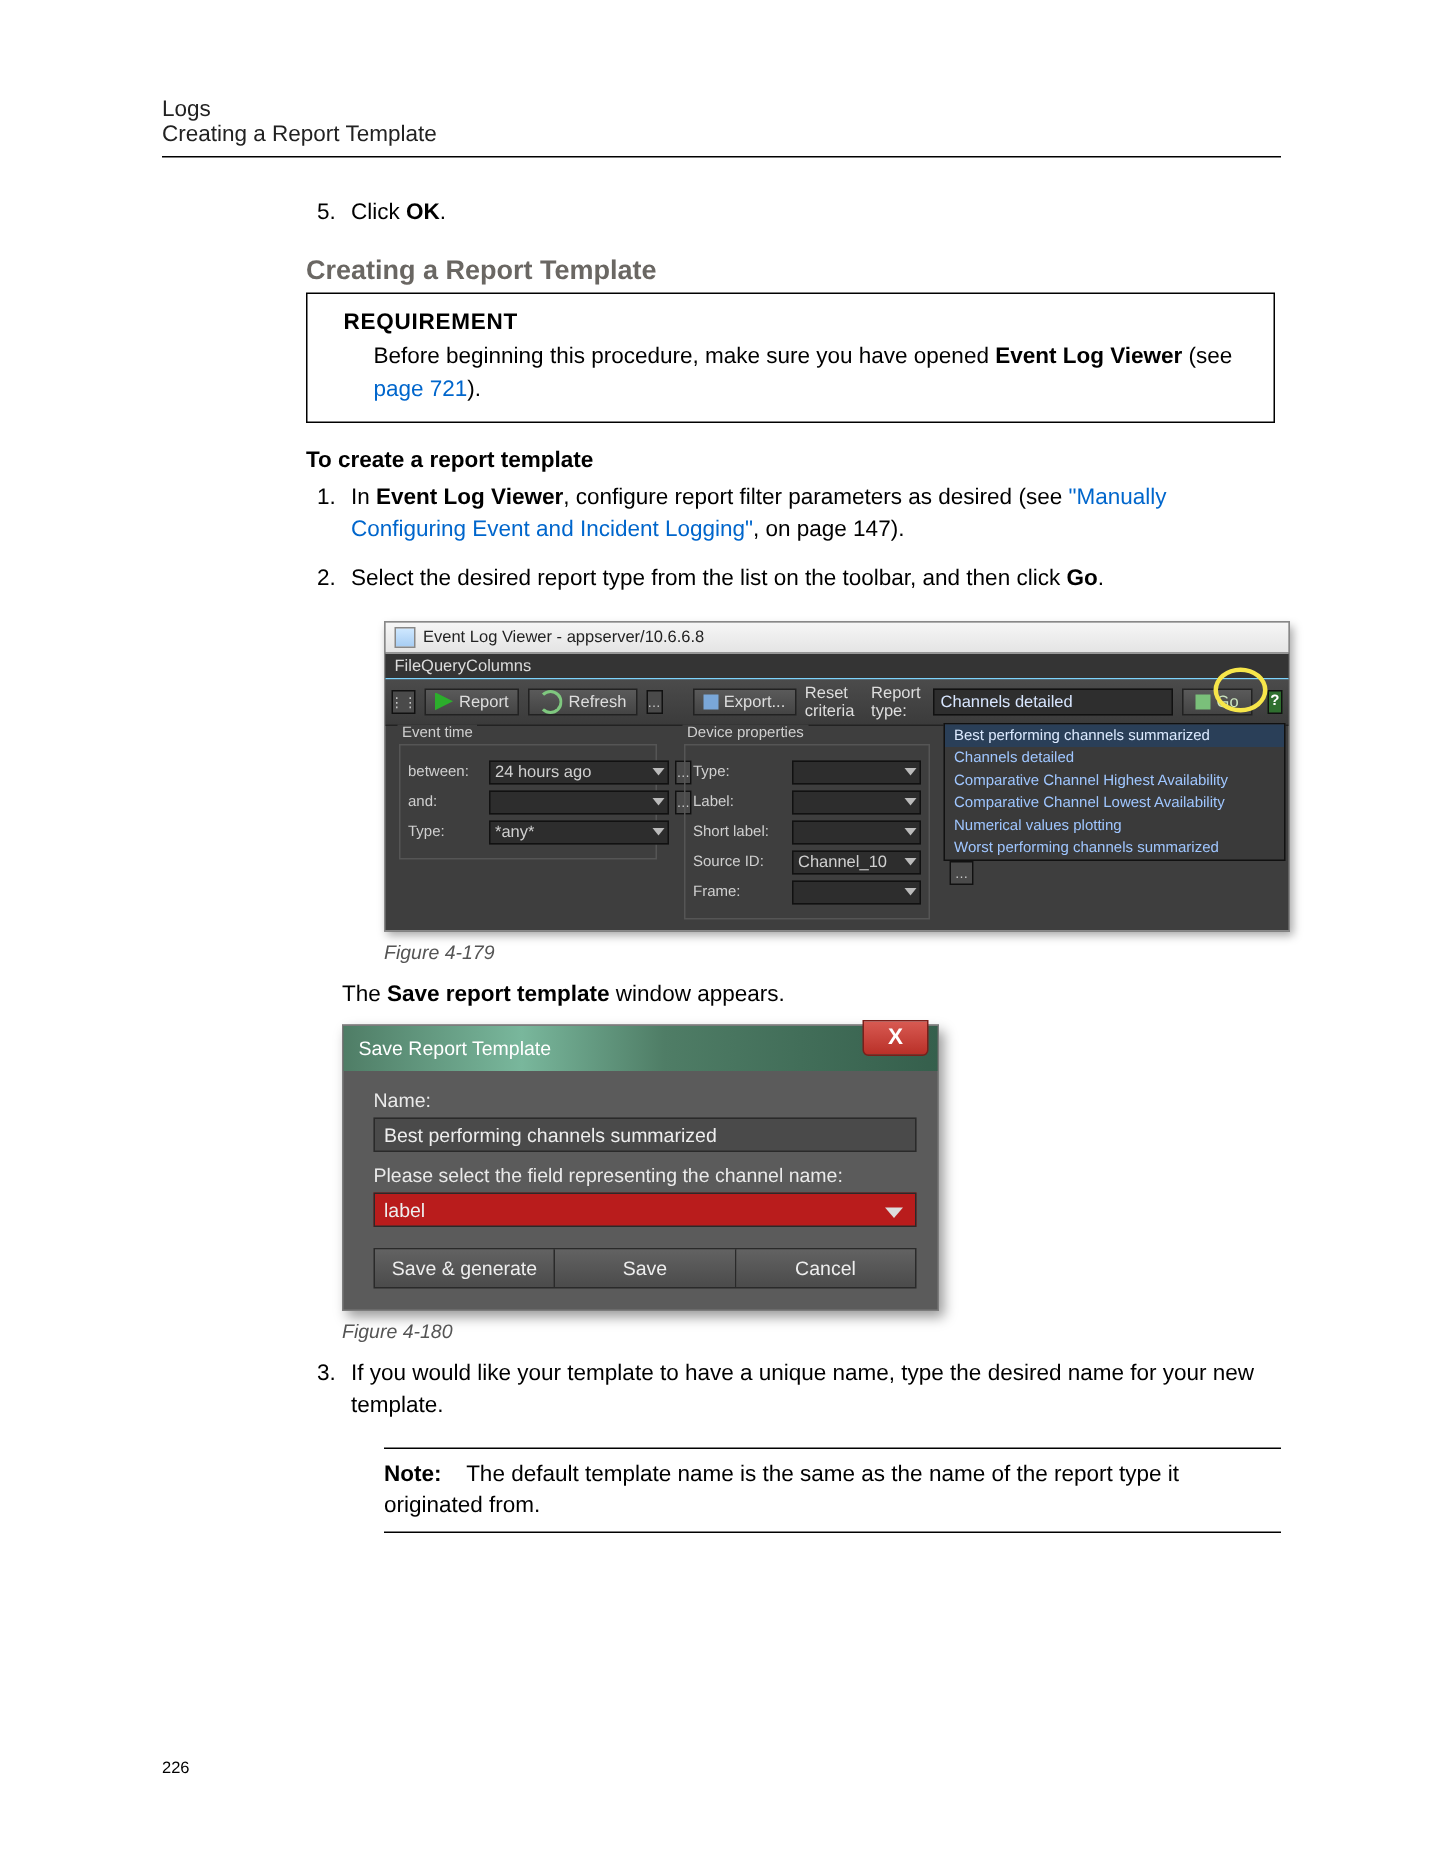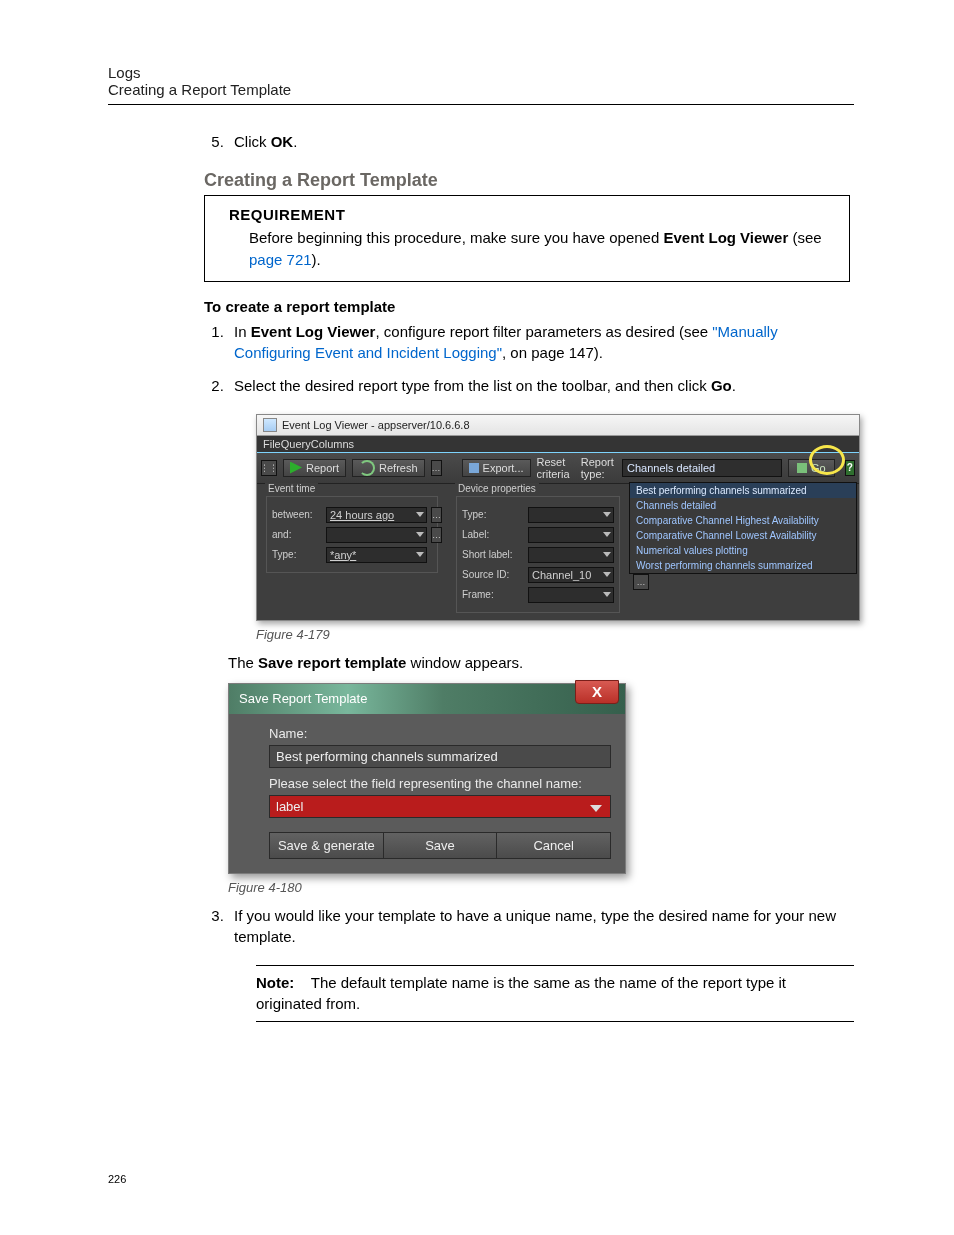--- a/index.html
+++ b/index.html
@@ -110,21 +110,21 @@
   .elv-row label.wide { min-width: 62px; }
   .dd {
     background: #2d2d2d; border: 1px solid #111; color: #d0d0d0; height: 16px;
     display: inline-flex; align-items: center; padding: 0 3px; position: relative; flex: 1;
   }
   .dd::after {
     content: ""; position: absolute; right: 2px; top: 4px; width: 0; height: 0;
     border-left: 4px solid transparent; border-right: 4px solid transparent;
     border-top: 5px solid #bbb;
   }
-  .dd.small { width: 101px; flex: none; text-decoration: underline; }
+  .dd.small { width: 120px; flex: none; }
   .sqbtn {
     width: 16px; height: 16px; background: #4a4a4a; border: 1px solid #111;
     display: inline-flex; align-items: center; justify-content: center; color: #ccc; font-size: 9px;
   }
   .elv-et { width: 190px; }
   .elv-dp { width: 182px; }
   .elv-dropdown-list {
     position: absolute; top: -2px; left: 0; width: 228px; background: #3a3a3a;
     border: 1px solid #111; z-index: 5;
   }
@@ -149,21 +149,21 @@
     background: linear-gradient(90deg,#4f7d66 0%, #79b79c 30%, #4f7d66 54%, #355f4c 100%);
     padding: 4px 0 4px 10px; display: flex; align-items: center; position: relative; color: #fff;
     height: 30px;
   }
   .srt-close {
     position: absolute; right: 6px; top: -4px; width: 44px; height: 24px;
     background: linear-gradient(#d85a52,#b93028); border: 1px solid #7a1f1a;
     border-radius: 0 0 4px 4px; color: #fff; font-weight: bold; font-size: 15px;
     display: flex; align-items: center; justify-content: center;
   }
-  .srt-body { padding: 12px 14px 14px 6px; margin-left: 34px; }
+  .srt-body { padding: 12px 14px 14px 20px; }
   .srt-label { margin-bottom: 4px; }
   .srt-input {
     width: 100%; background: #4a4a4a; border: 1px solid #2a2a2a; color: #eee;
     padding: 3px 6px; font-size: 13px; margin-bottom: 8px;
   }
   .srt-select {
     width: 100%; background: #b91c1c; border: 1px solid #2a2a2a; color: #eee;
     padding: 3px 6px; font-size: 13px; margin-bottom: 14px; position: relative;
     display: flex; align-items: center;
   }

